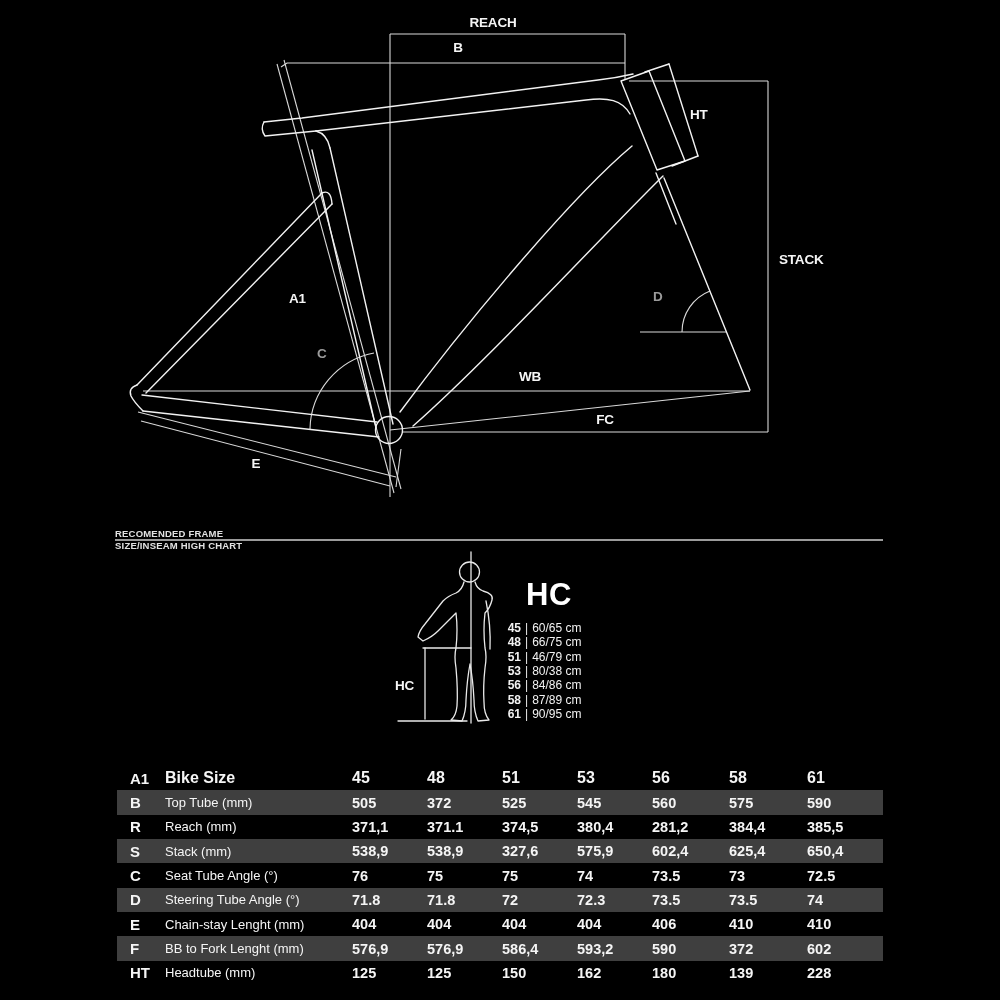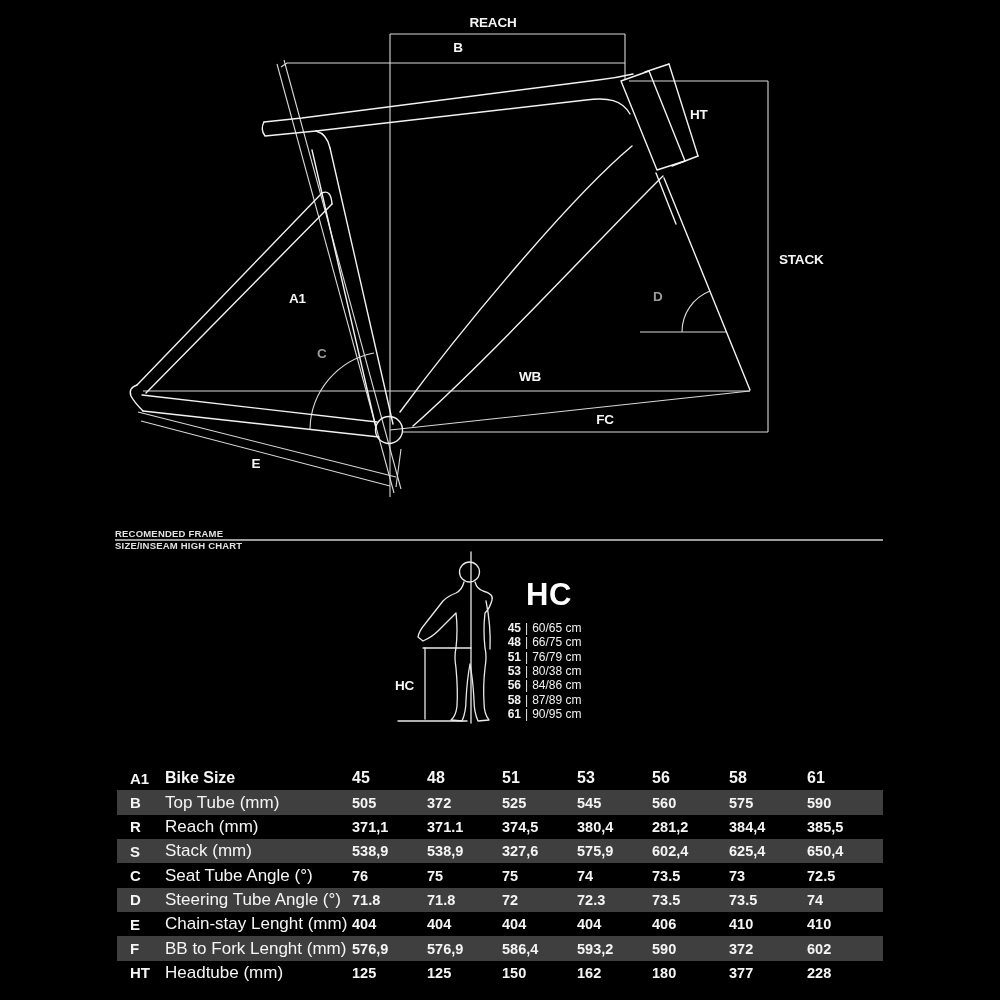--- a/index.html
+++ b/index.html
@@ -44,21 +44,21 @@
   }
   .geo-row{
     display:flex;align-items:center;height:24.35px;
   }
   .geo-row.striped{background:#3f3f3f;}
   .cell-letter{
     width:48px;padding-left:13px;box-sizing:border-box;
     font-weight:700;font-size:15px;
   }
   .cell-label{
-    width:187px;font-weight:400;font-size:17px;white-space:nowrap;
+    width:187px;font-weight:400;font-size:13px;white-space:nowrap;
   }
   .cell-value{font-weight:700;font-size:14.5px;}
   .v0{width:75px;} .v1{width:75px;} .v2{width:75px;} .v3{width:75px;}
   .v4{width:77px;} .v5{width:78px;} .v6{width:68px;}
   .geo-row.header .cell-value, .geo-row.header .cell-label{font-weight:700;font-size:16px;}
 </style>
 </head>
 <body>
 
 <svg id="diagram-svg" width="1000" height="535" viewBox="0 0 1000 535" xmlns="http://www.w3.org/2000/svg">
@@ -174,21 +174,21 @@
     <span class="hc-val">60/65 cm</span>
   </div>
   <div class="hc-row">
     <span class="hc-size">48</span>
     <span class="hc-sep">|</span>
     <span class="hc-val">66/75 cm</span>
   </div>
   <div class="hc-row">
     <span class="hc-size">51</span>
     <span class="hc-sep">|</span>
-    <span class="hc-val">76/79 cm</span>
+    <span class="hc-val">46/79 cm</span>
   </div>
   <div class="hc-row">
     <span class="hc-size">53</span>
     <span class="hc-sep">|</span>
     <span class="hc-val">80/38 cm</span>
   </div>
   <div class="hc-row">
     <span class="hc-size">56</span>
     <span class="hc-sep">|</span>
     <span class="hc-val">84/86 cm</span>
@@ -304,17 +304,17 @@
   </div>
 
   <div class="geo-row">
     <span class="cell-letter">HT</span>
     <span class="cell-label">Headtube (mm)</span>
     <span class="cell-value v0">125</span>
     <span class="cell-value v1">125</span>
     <span class="cell-value v2">150</span>
     <span class="cell-value v3">162</span>
     <span class="cell-value v4">180</span>
-    <span class="cell-value v5">377</span>
+    <span class="cell-value v5">139</span>
     <span class="cell-value v6">228</span>
   </div>
 
 </div>
 
 </body></html>

